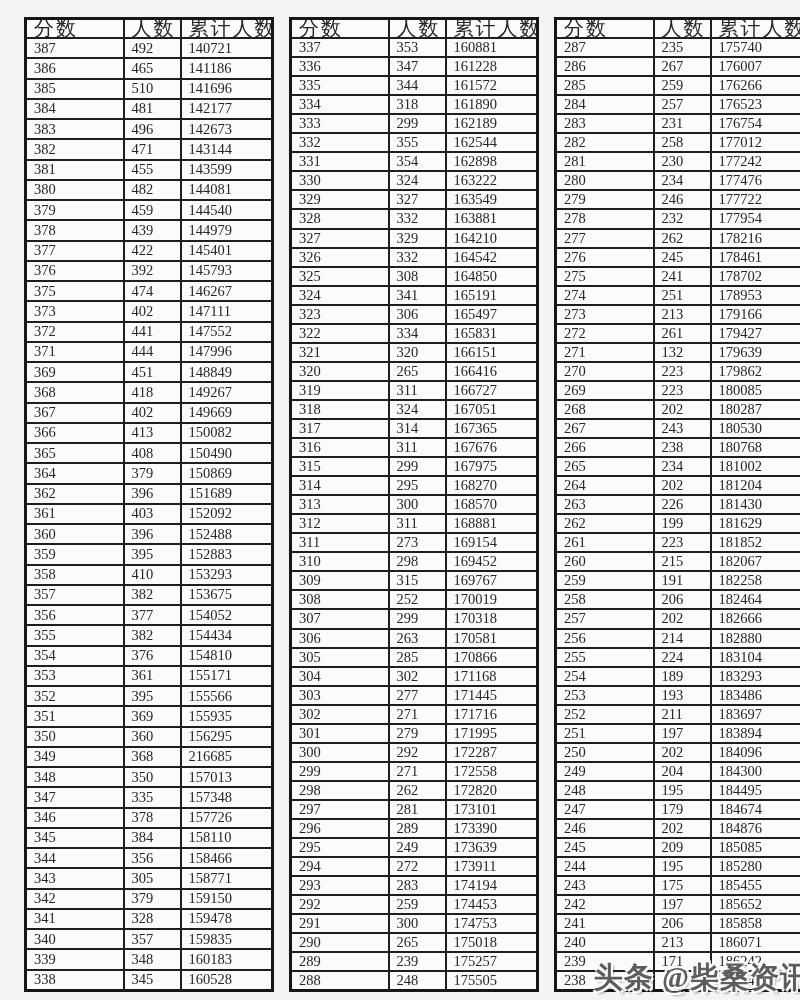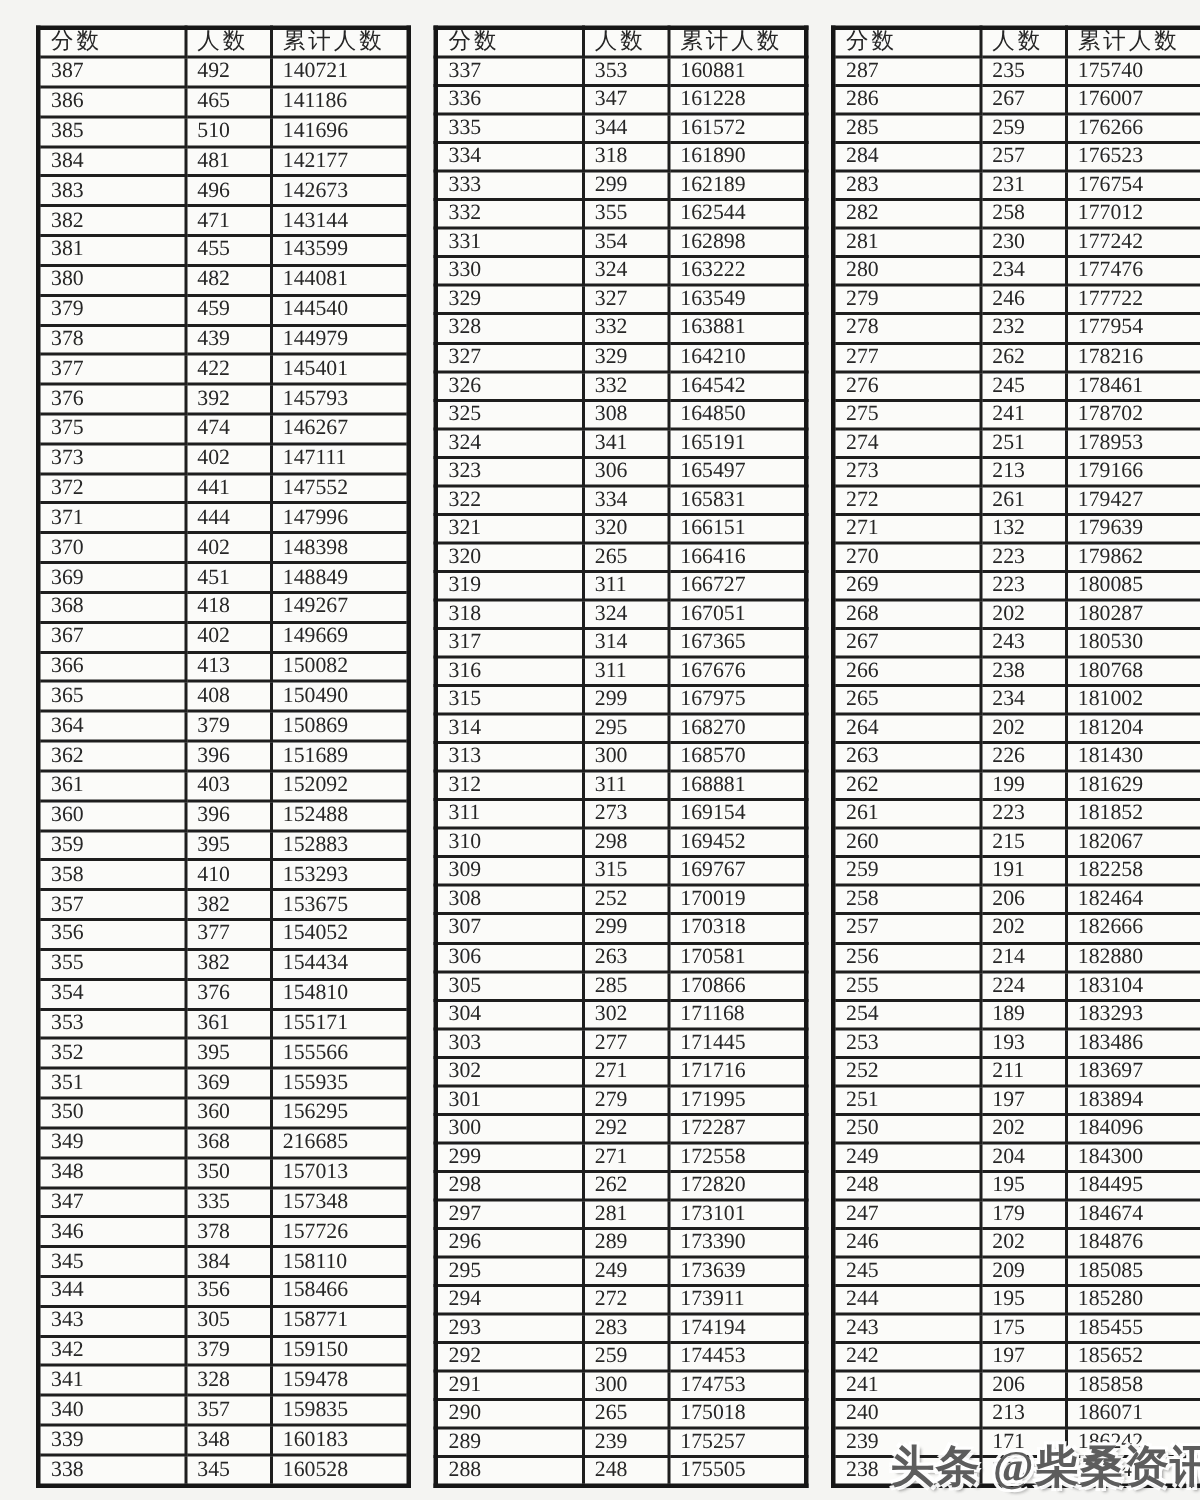--- a/index.html
+++ b/index.html
@@ -38,21 +38,21 @@
     font-size: 14.5px;
     font-weight: normal;
     color: #262626;
     text-align: left;
     padding: 0 0 0 7px;
     white-space: nowrap;
     overflow: hidden;
   }
   table.score-table th {
     letter-spacing: 2px;
-    font-size: 15px;
+    font-size: 20px;
   }
   col.c-score { width: 98px; }
   col.c-count { width: 57px; }
   col.c-cum   { width: 92px; }
   .watermark {
     position: absolute;
     bottom: 2px;
     right: -10px;
     font-size: 29px;
     font-weight: bold;
@@ -161,25 +161,20 @@
             <td>372</td>
             <td>441</td>
             <td>147552</td>
           </tr>
           <tr>
             <td>371</td>
             <td>444</td>
             <td>147996</td>
           </tr>
           <tr>
-            <td>370</td>
-            <td>402</td>
-            <td>148398</td>
-          </tr>
-          <tr>
             <td>369</td>
             <td>451</td>
             <td>148849</td>
           </tr>
           <tr>
             <td>368</td>
             <td>418</td>
             <td>149267</td>
           </tr>
           <tr>

